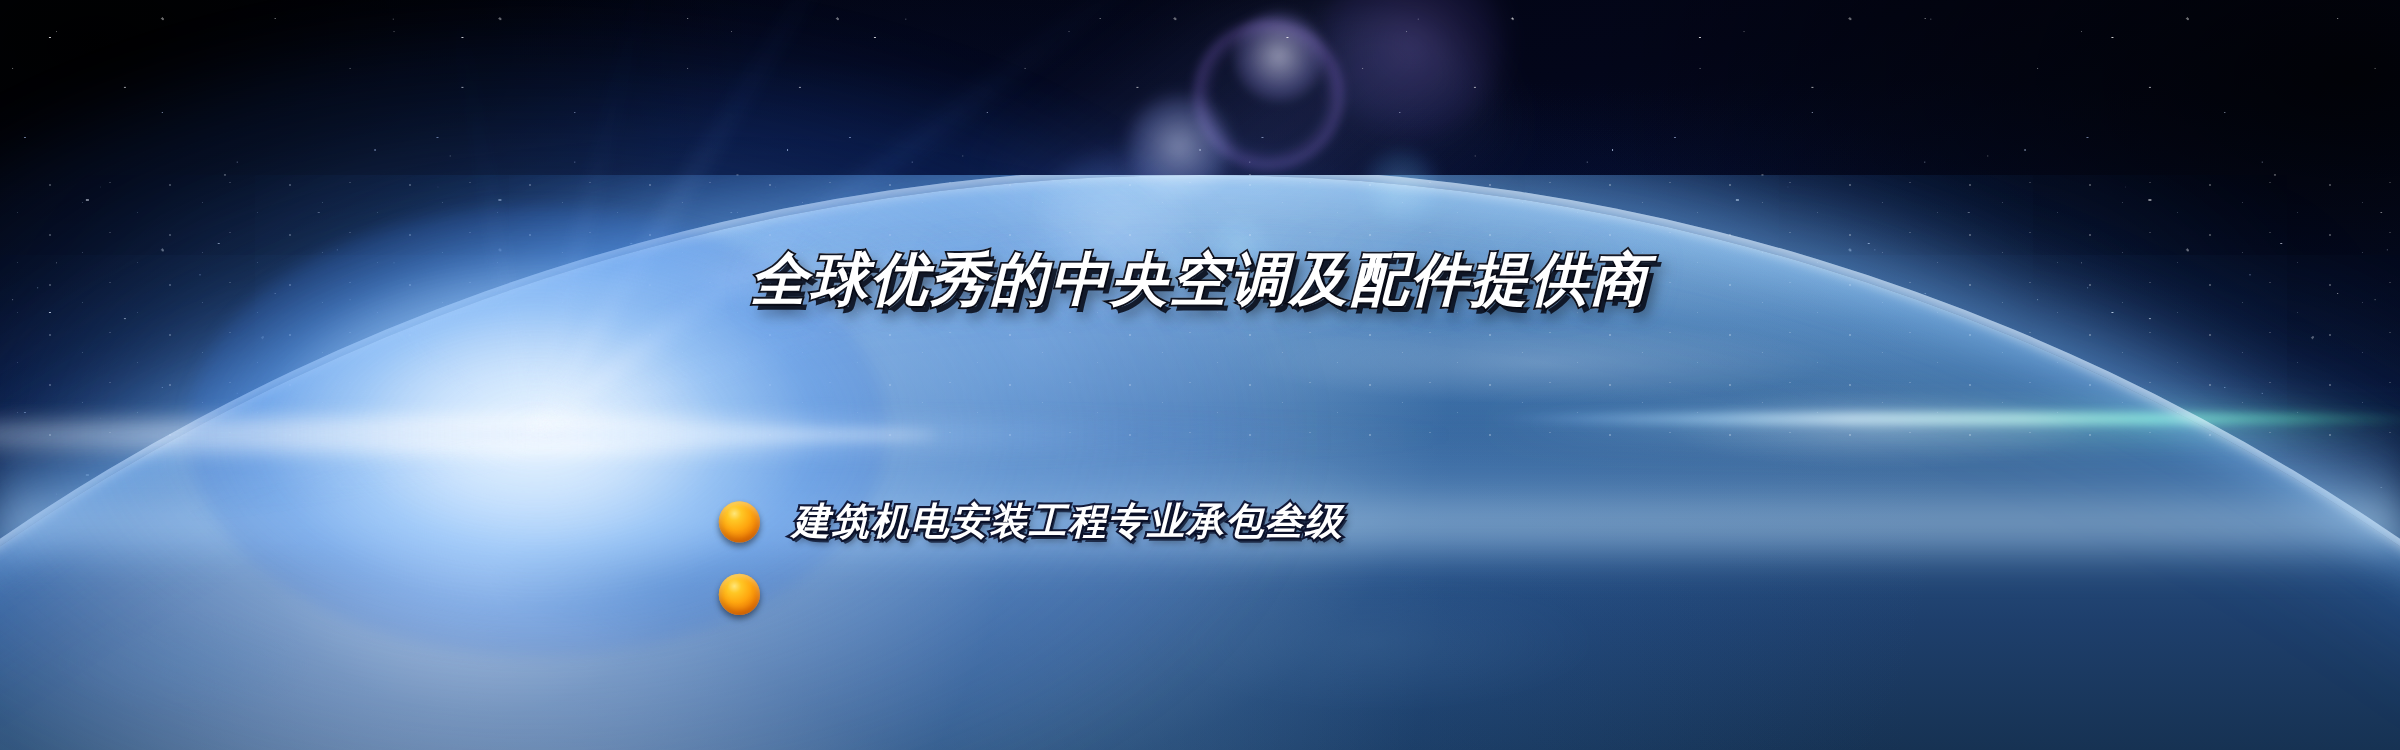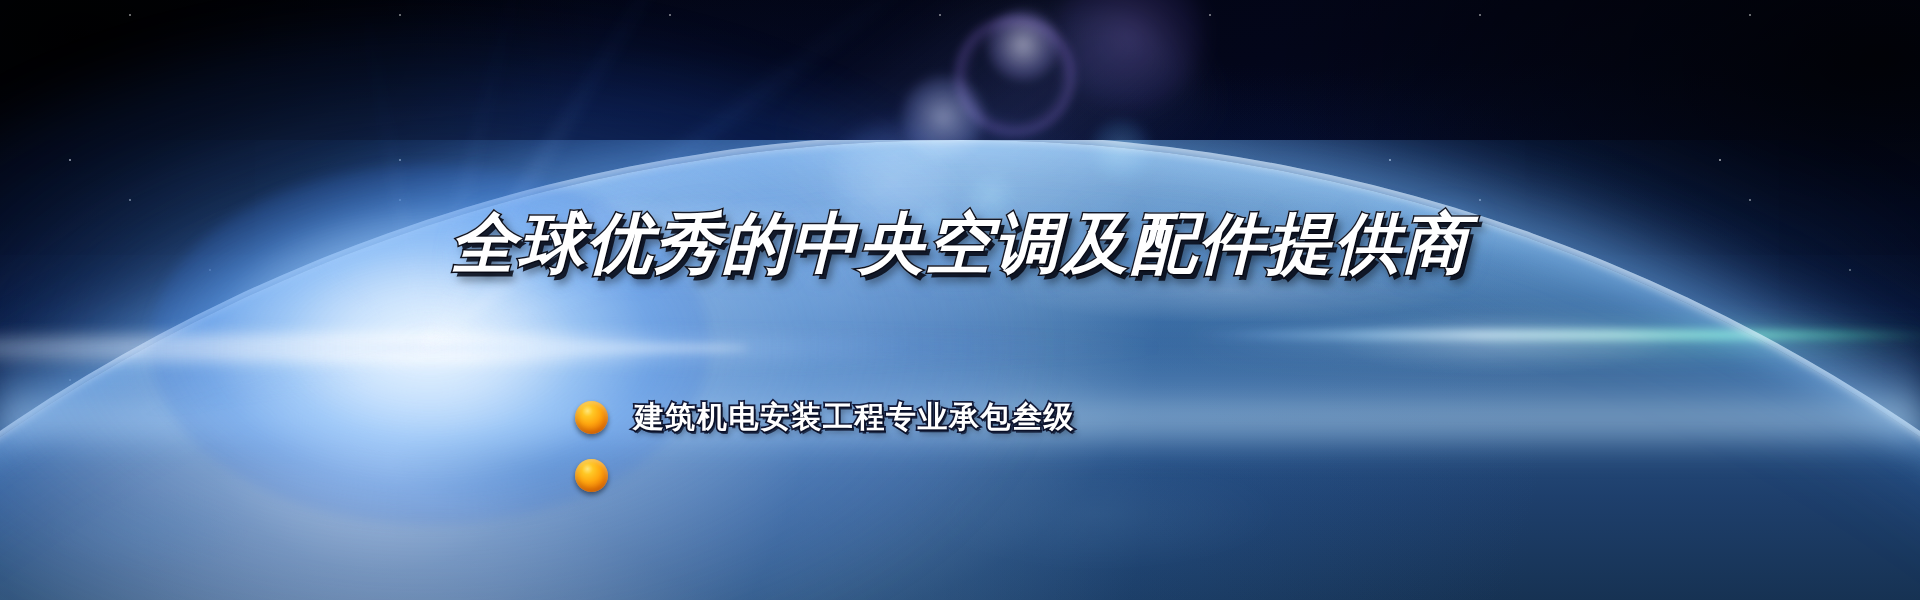--- a/index.html
+++ b/index.html
@@ -306,23 +306,23 @@
   .content {
     position: absolute;
     inset: 0;
     z-index: 30;
   }
 
   .headline {
     position: absolute;
     left: 0;
     right: 0;
-    top: 210px;
+    top: 200px;
     text-align: center;
-    font-size: 66px;
+    font-size: 46px;
     line-height: 1;
     font-weight: 700;
     font-style: italic;
     letter-spacing: 2px;
     color: #ffffff;
     white-space: nowrap;
     -webkit-text-stroke: 3px #0a0a14;
     paint-order: stroke fill;
     text-shadow:
       4px 5px 0 rgba(6,8,20,0.85),
@@ -354,20 +354,21 @@
       radial-gradient(circle at 38% 30%, #ffe67a 0%, #ffc725 18%, #ffa810 42%, #f07d05 70%, #d35f02 92%, #a94700 100%);
     box-shadow:
       0 3px 5px rgba(0,0,0,0.45),
       inset 0 -3px 6px rgba(150,60,0,0.45),
       inset 0 2px 4px rgba(255,245,190,0.55);
   }
   .bullet-text {
     margin-left: 26px;
     font-size: 30px;
     font-weight: 700;
+    font-style: italic;
     letter-spacing: 1.5px;
     color: #ffffff;
     white-space: nowrap;
     -webkit-text-stroke: 3.4px #131a3a;
     paint-order: stroke fill;
     text-shadow:
       2px 3px 0 rgba(10,16,40,0.75),
       3px 4px 6px rgba(0,0,0,0.45);
   }
 </style>

